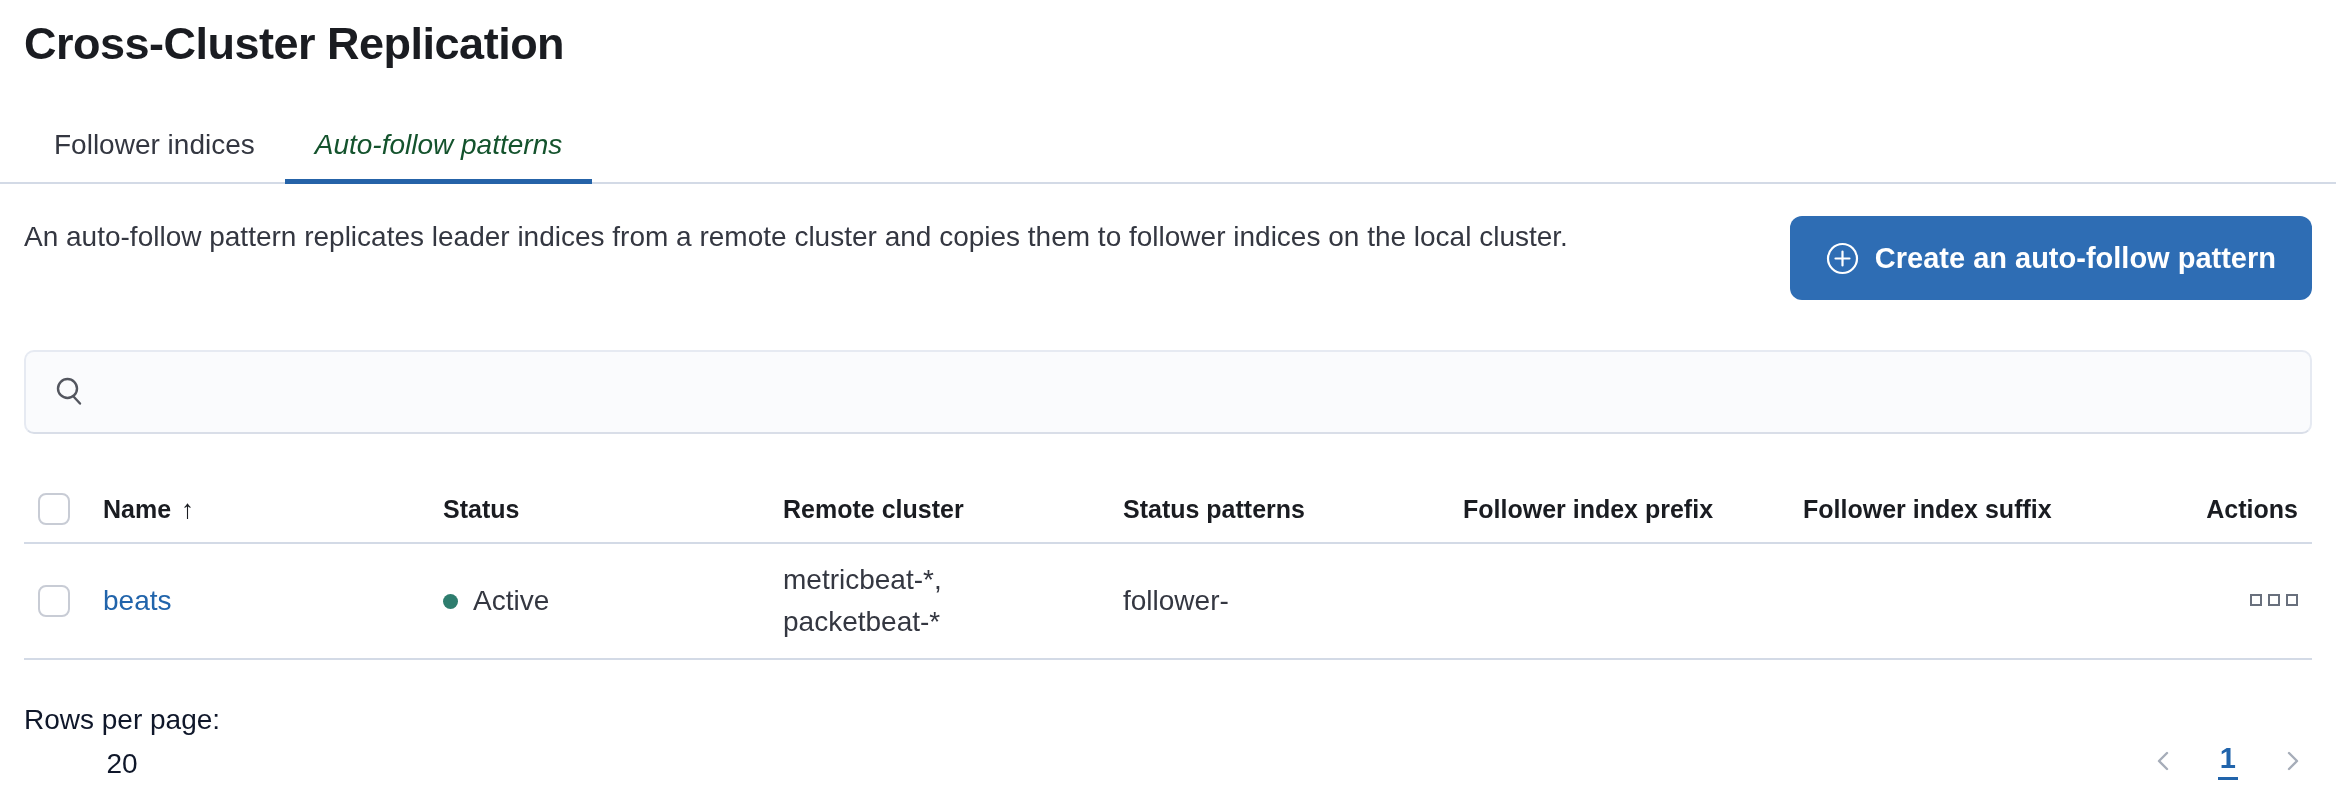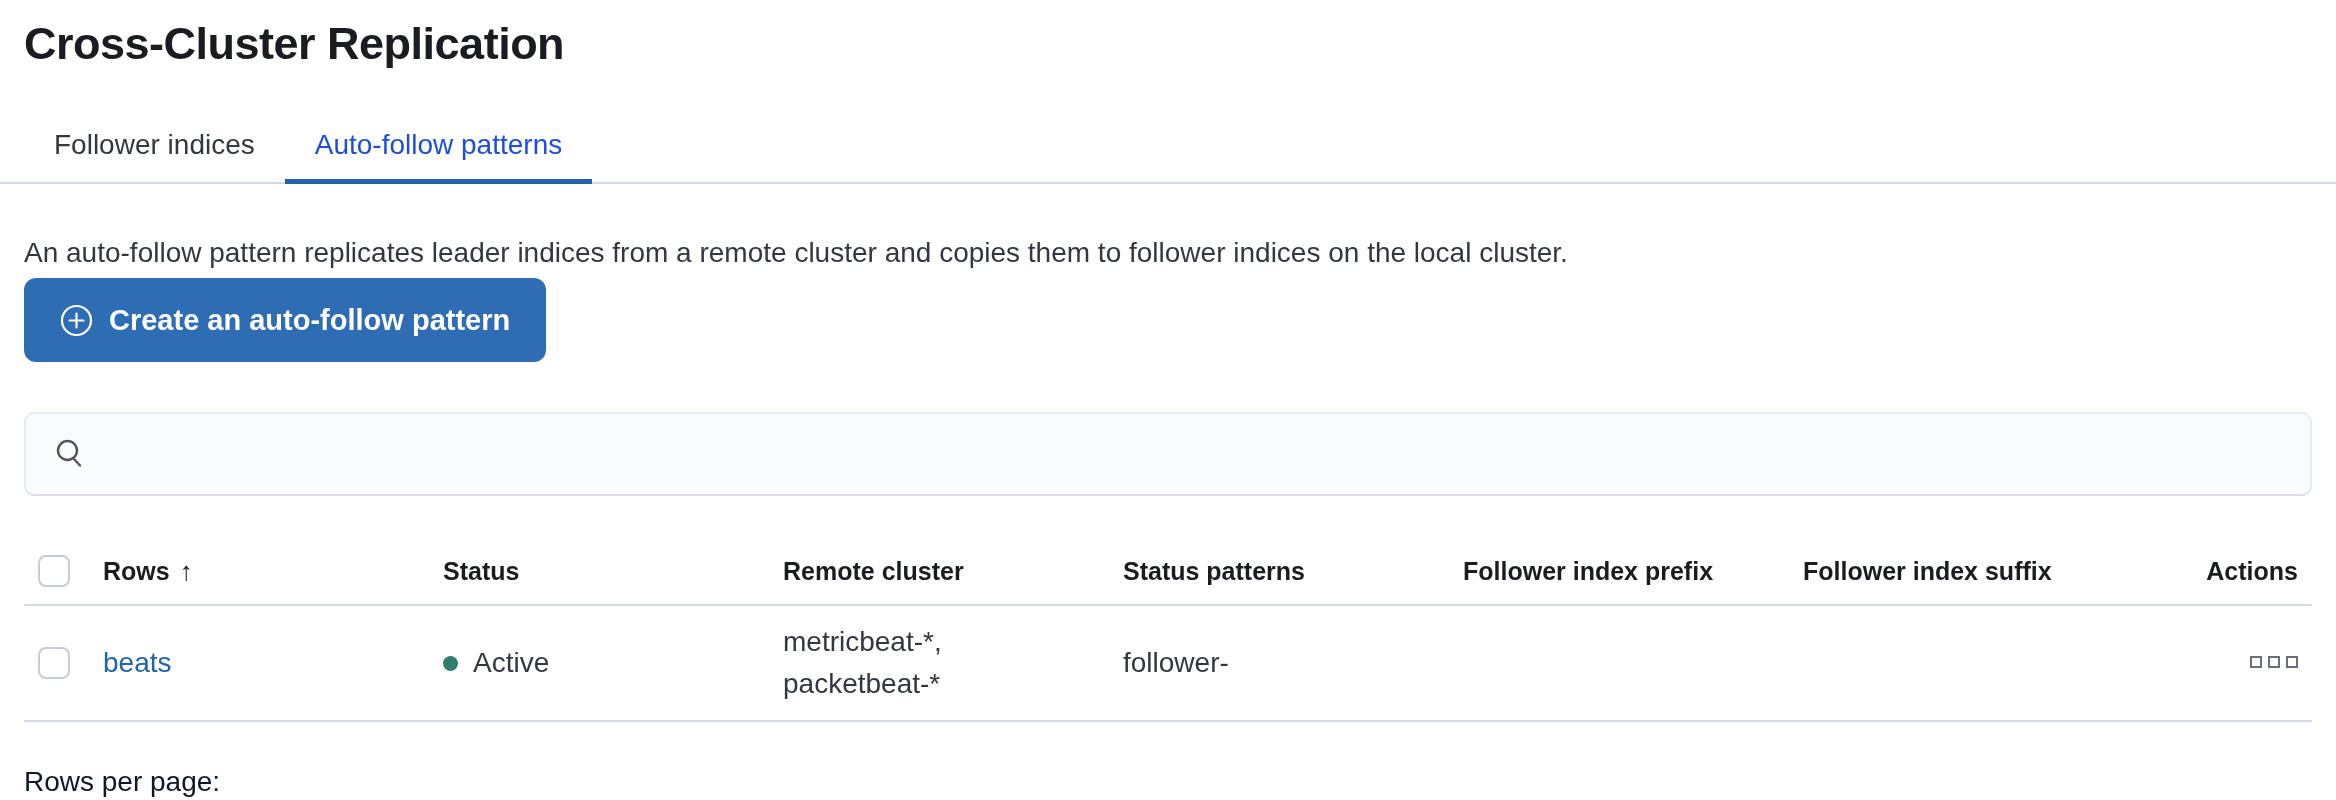--- a/index.html
+++ b/index.html
@@ -9,27 +9,27 @@
 
   
   .page-title { font-size: 45px; font-weight: 700; color: #1a1c21; letter-spacing: -0.5px;
     padding-top: 16px; line-height: 56px; }
 
   
   .tabs { display: flex; margin: 46px -24px 0; padding: 0 24px;
     border-bottom: 2px solid #d3dae6; text-align: center; }
   .tab { position: relative; padding: 0 30px; height: 64px; line-height: 54px;
     font-size: 28px; font-weight: 500; color: #343741; cursor: pointer; }
-  .tab.active { color: #1d4ed8; }
+  .tab.active { color: #14532d; font-style: italic; }
   .tab.active::after { content: ""; position: absolute; left: 0; right: 0; bottom: -2px;
     height: 5px; background: #2563a8; }
 
   
   .intro-row { display: flex; justify-content: space-between; align-items: flex-start;
-    margin-top: 46px; flex-direction: column; }
+    margin-top: 30px; }
   .description { font-size: 28px; line-height: 46px; color: #343741; max-width: 1730px; }
   .create-btn { display: flex; align-items: center; gap: 16px; flex: none;
     background: #2e6db4; color: #ffffff; border: none; border-radius: 12px;
     height: 84px; padding: 0 36px; font-size: 29px;
     font-family: "Liberation Sans", "DejaVu Sans", sans-serif; cursor: pointer; margin-top: 2px; font-weight: bold; }
   .plus-icon svg { display: block; }
 
   
   .search-box { margin-top: 50px; height: 84px; background: #fafbfd;
     border: 2px solid #e6eaf2; border-bottom-color: #d9dee8; border-radius: 10px;
@@ -103,21 +103,21 @@
     </span>
   </div>
 
   <div class="table">
 
     <div class="t-row t-head">
       <div class="cell-check">
         <div class="checkbox"></div>
       </div>
       <div class="cell">
-        <span>Rows</span><span class="sort-arrow">↑</span>
+        <span>Name</span><span class="sort-arrow">↑</span>
       </div>
       <div class="cell">Status</div>
       <div class="cell">Remote cluster</div>
       <div class="cell">Status patterns</div>
       <div class="cell">Follower index prefix</div>
       <div class="cell">Follower index suffix</div>
       <div class="cell-actions">Actions</div>
     </div>
 
     <div class="t-row t-body-row">

